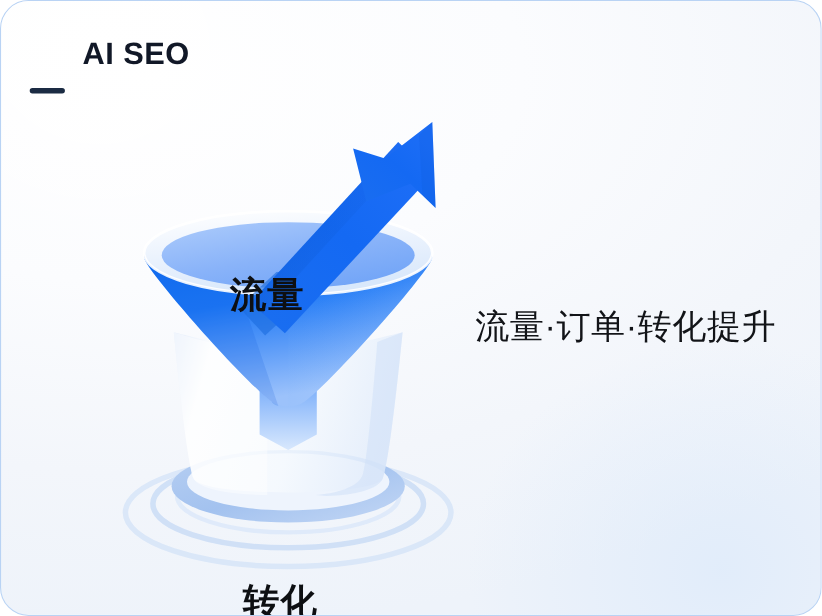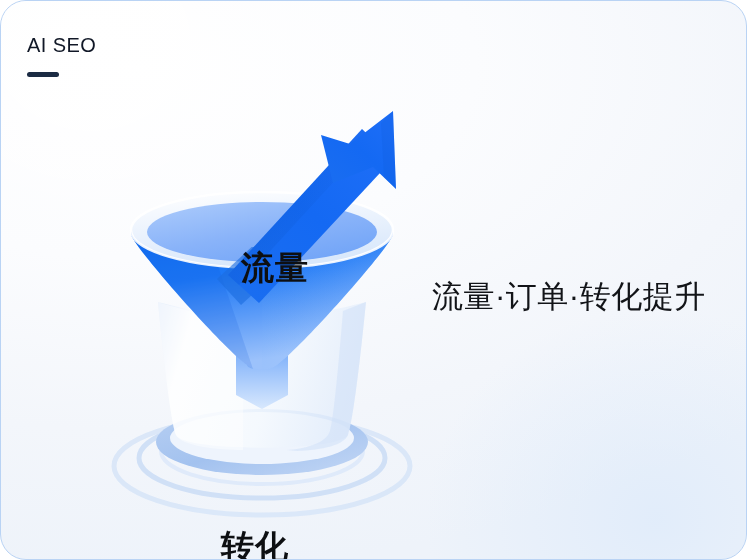--- a/index.html
+++ b/index.html
@@ -39,25 +39,26 @@
     pointer-events: none;
   }
 
   
   .brand {
     position: absolute;
     left: 26px;
     top: 34px;
   }
   .brand-title {
-    font-size: 20px;
-    font-weight: normal;
+    font-size: 28px;
+    font-weight: bold;
     color: #111827;
     letter-spacing: 0.4px;
     line-height: 1;
+    margin-left: 48px;
   }
   .brand-rule {
     margin-top: 17px;
     width: 32px;
     height: 5px;
     border-radius: 3px;
     background: #1b2b43;
   }
 
   
@@ -82,21 +83,21 @@
   }
   .graphic svg {
     display: block;
     width: 330px;
     height: 440px;
     overflow: visible;
   }
 
   .label-traffic {
     position: absolute;
-    left: 144px;
+    left: 112px;
     top: 149px;
     font-size: 33px;
     font-weight: bold;
     color: #0d0f12;
     letter-spacing: 1px;
   }
   .label-convert {
     position: absolute;
     left: 124px;
     top: 428px;

